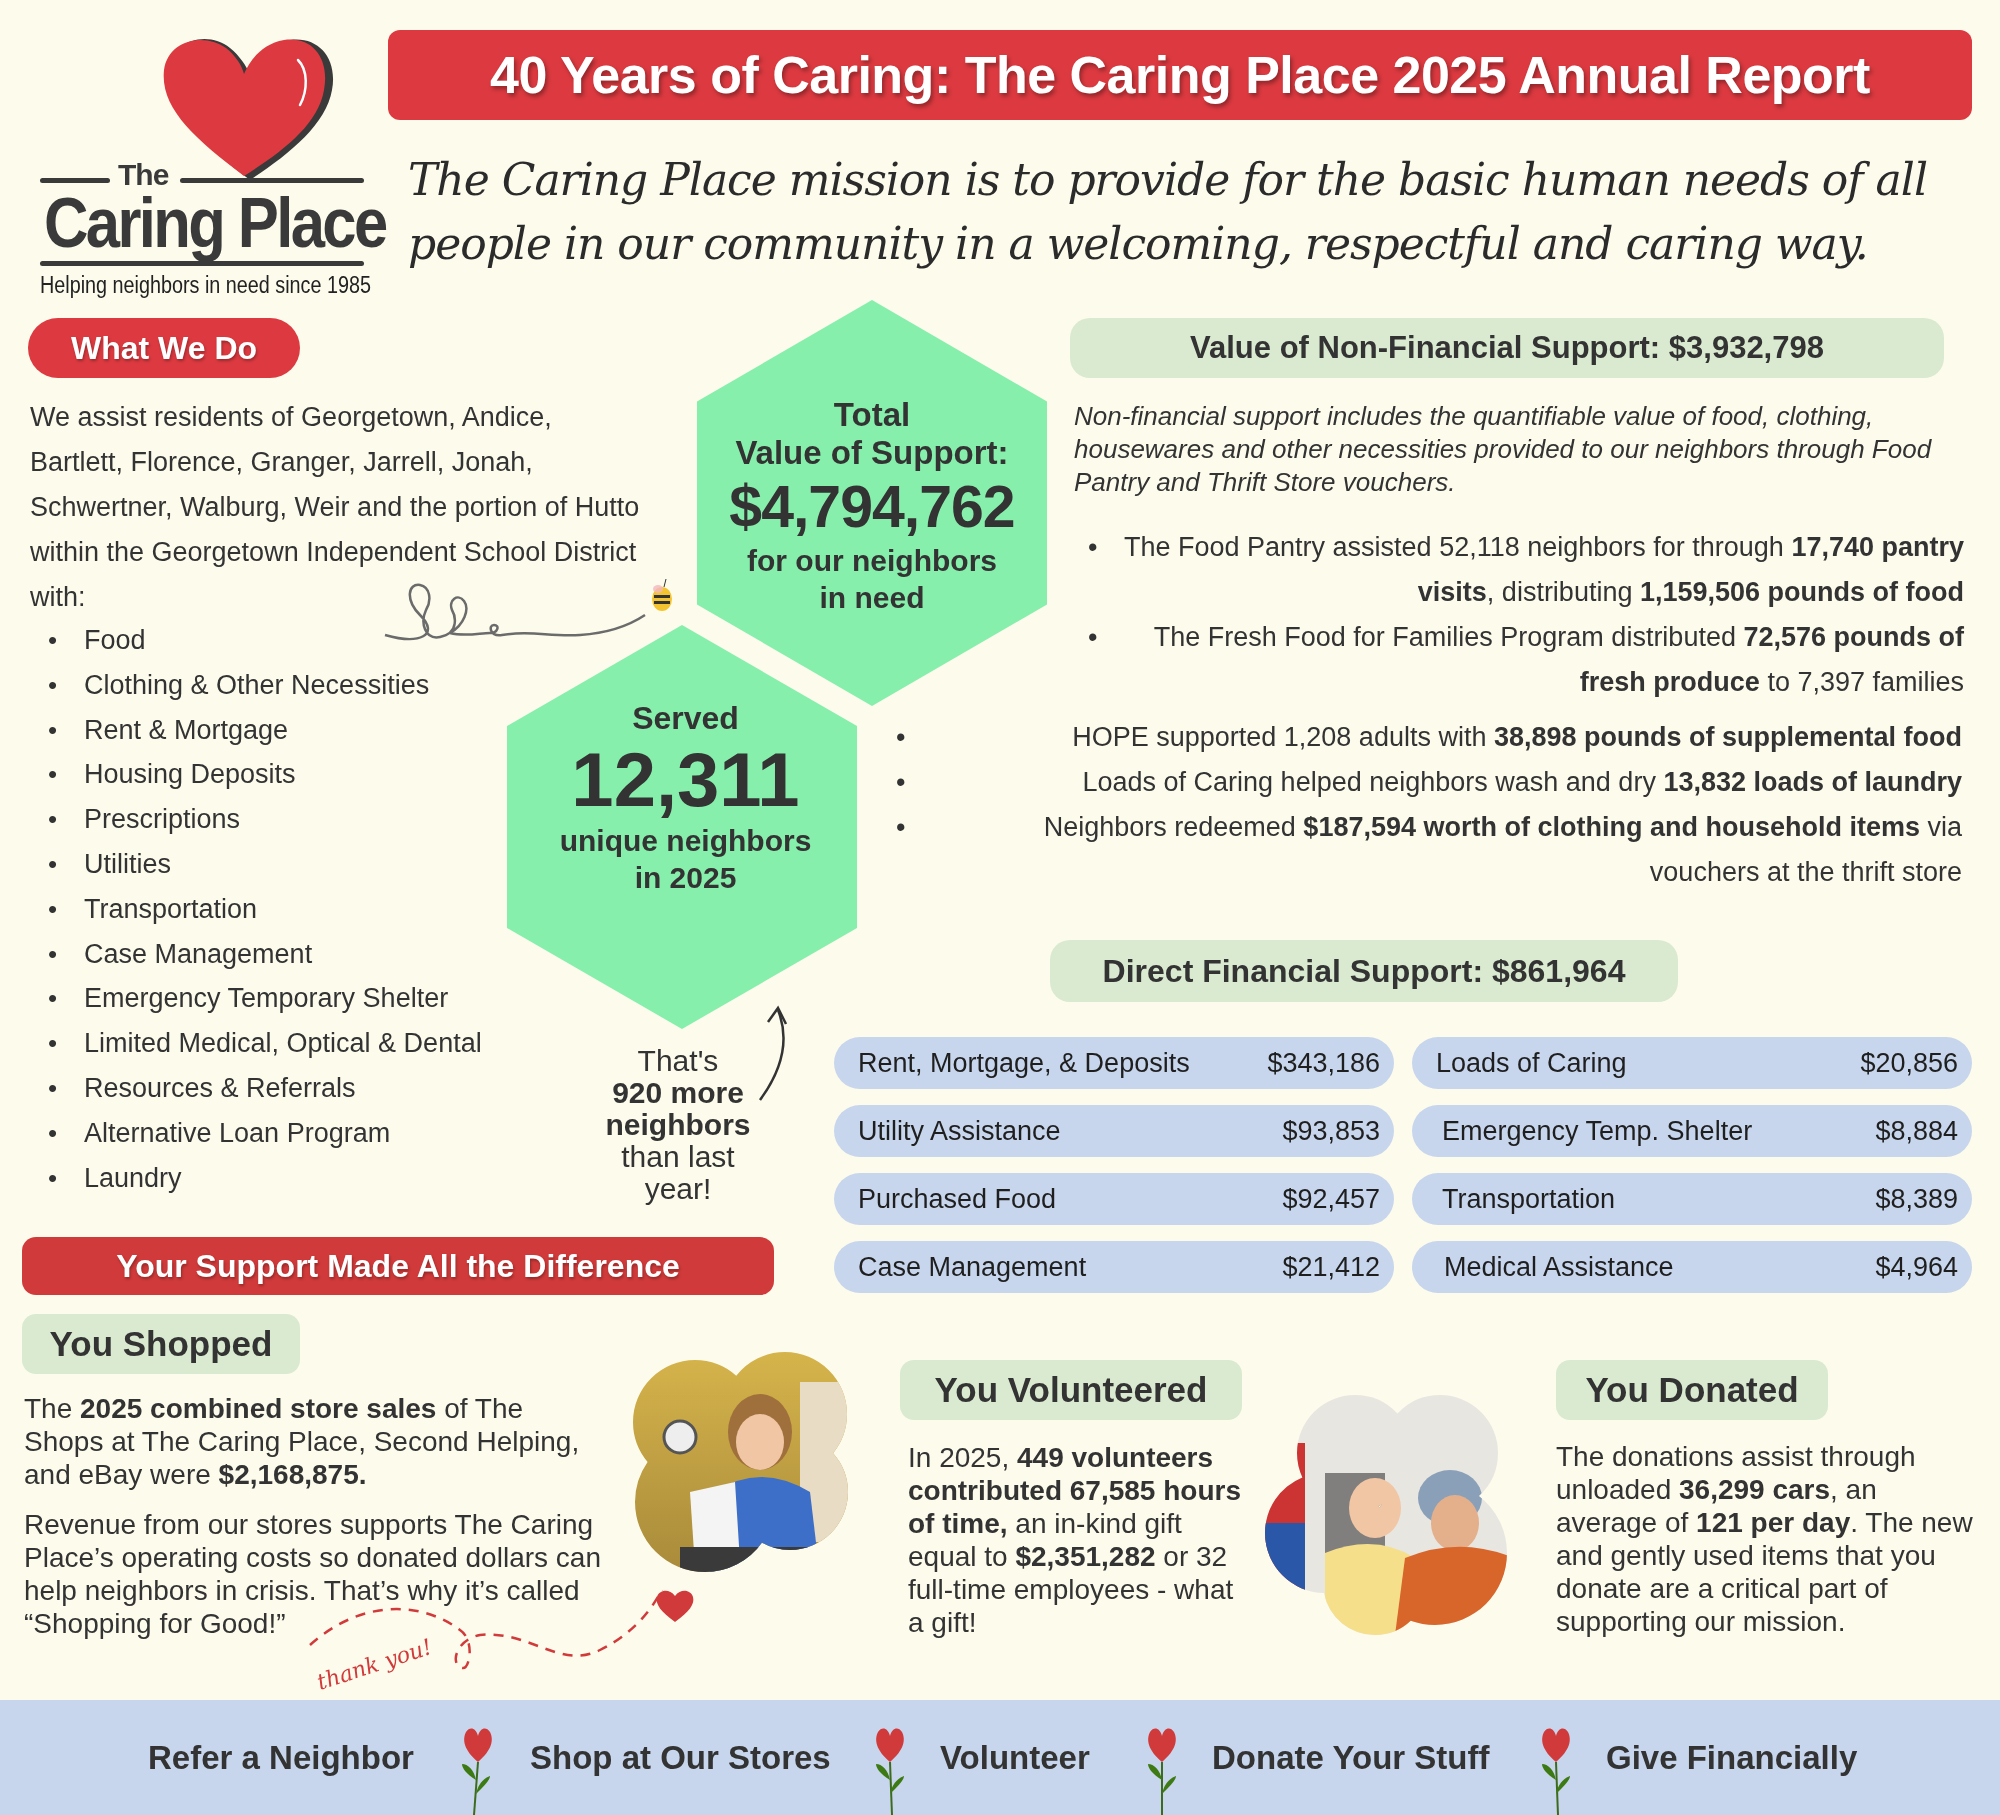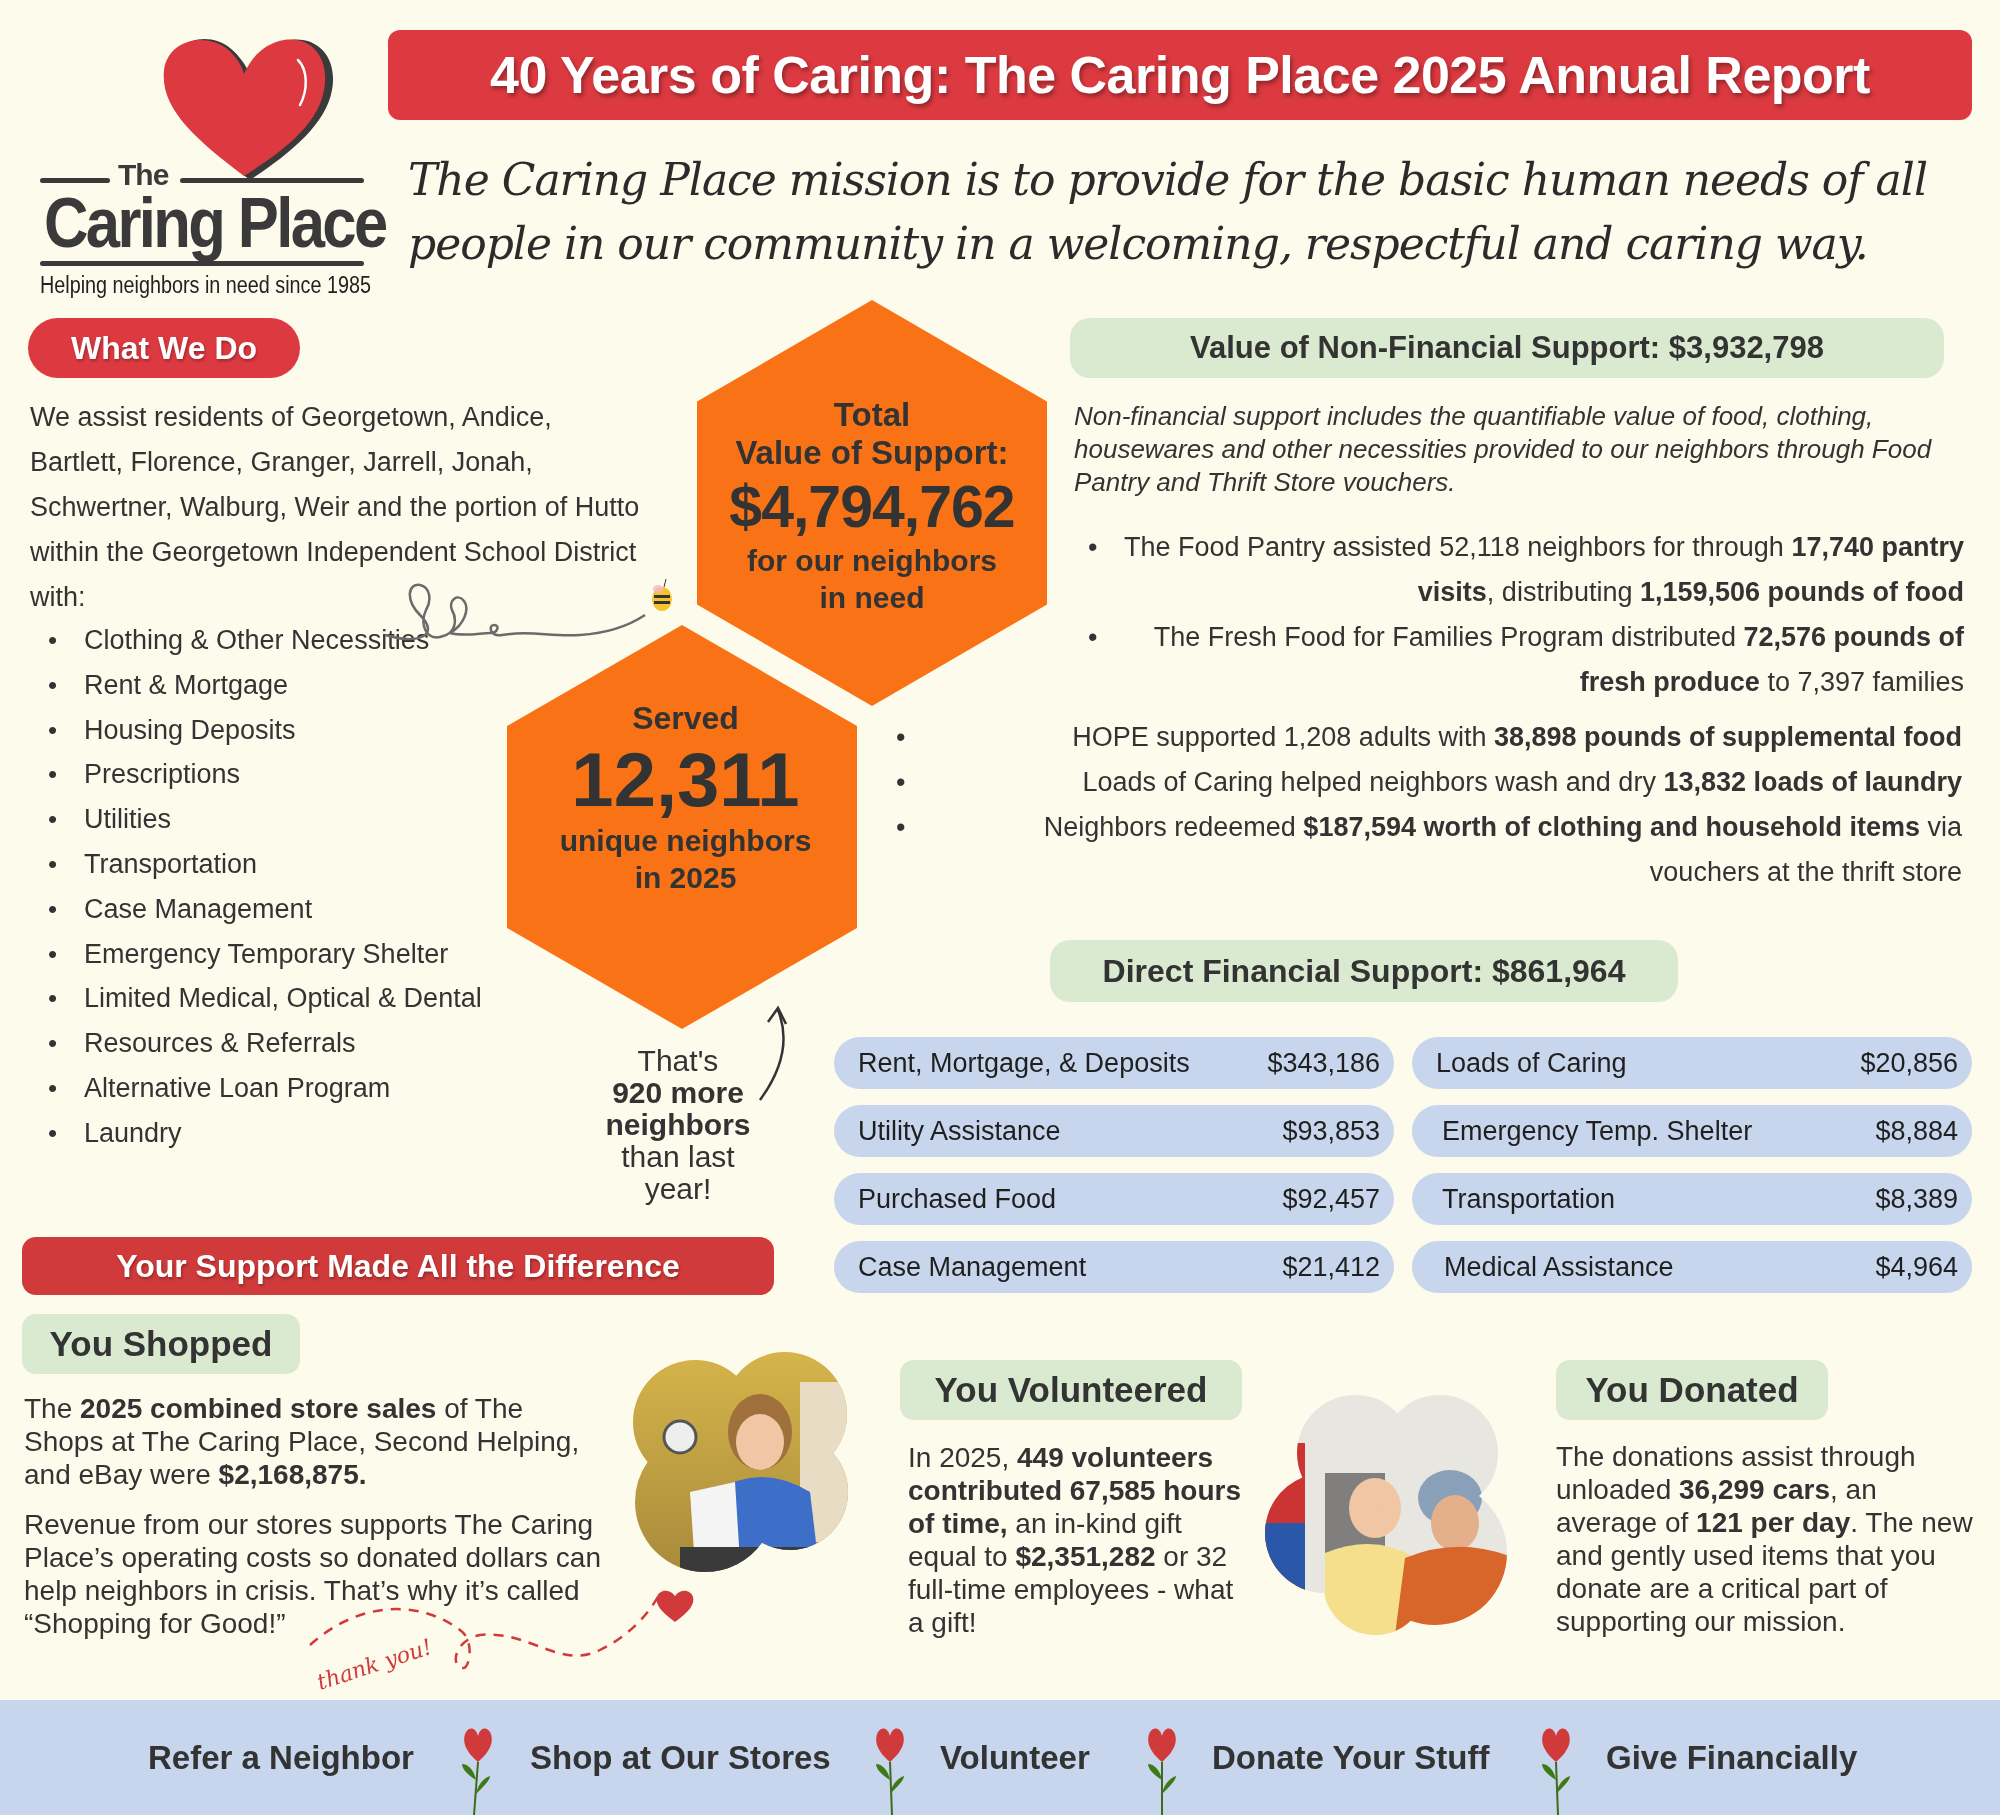--- a/index.html
+++ b/index.html
@@ -54,21 +54,21 @@
   }
   #services { left: 48px; top: 618px; font-size: 27px; line-height: 44.8px; list-style: none; }
   #services li { position: relative; padding-left: 36px; }
   #services li::before { content: "\2022"; position: absolute; left: 0; top: 0; font-size: 26px; }
 
   
   #doodle { left: 380px; top: 575px; width: 300px; height: 80px; }
 
   
   .hex {
-    background: #f97316;
+    background: #86efac;
     clip-path: polygon(50% 0%, 100% 25%, 100% 75%, 50% 100%, 0% 75%, 0% 25%);
     display: flex; flex-direction: column; align-items: center; justify-content: center; text-align: center;
     color: #333;
   }
   #hex-total { left: 697px; top: 300px; width: 350px; height: 406px; padding-top: 6px; }
   #hex-total .l1 { font-size: 33px; font-weight: 700; line-height: 38px; }
   #hex-total .big { font-size: 59px; font-weight: 700; line-height: 70px; letter-spacing: -1px; }
   #hex-total .l3 { font-size: 30px; font-weight: 700; line-height: 37px; }
   #hex-served { left: 507px; top: 625px; width: 350px; height: 404px; padding-bottom: 60px; padding-left: 7px; }
   #hex-served .l1 { font-size: 32px; font-weight: 700; line-height: 40px; }
@@ -134,20 +134,21 @@
   <div class="rule" style="left:0;top:236px;width:324px;"></div>
   <div class="tag">Helping neighbors in need since 1985</div>
 </div>
 
 <div id="title-banner" class="abs">40 Years of Caring: The Caring Place 2025 Annual Report</div>
 <div id="mission" class="abs">The Caring Place mission is to provide for the basic human needs of all people in our community in a welcoming, respectful and caring way.</div>
 
 <div id="what-we-do-pill" class="abs pill-red">What We Do</div>
 <div id="wwd-intro" class="abs">We assist residents of Georgetown, Andice, Bartlett, Florence, Granger, Jarrell, Jonah, Schwertner, Walburg, Weir and the portion of Hutto within the Georgetown Independent School District with:</div>
 <ul id="services" class="abs">
+  <li>Food</li>
   <li>Clothing &amp; Other Necessities</li>
   <li>Rent &amp; Mortgage</li>
   <li>Housing Deposits</li>
   <li>Prescriptions</li>
   <li>Utilities</li>
   <li>Transportation</li>
   <li>Case Management</li>
   <li>Emergency Temporary Shelter</li>
   <li>Limited Medical, Optical &amp; Dental</li>
   <li>Resources &amp; Referrals</li>

